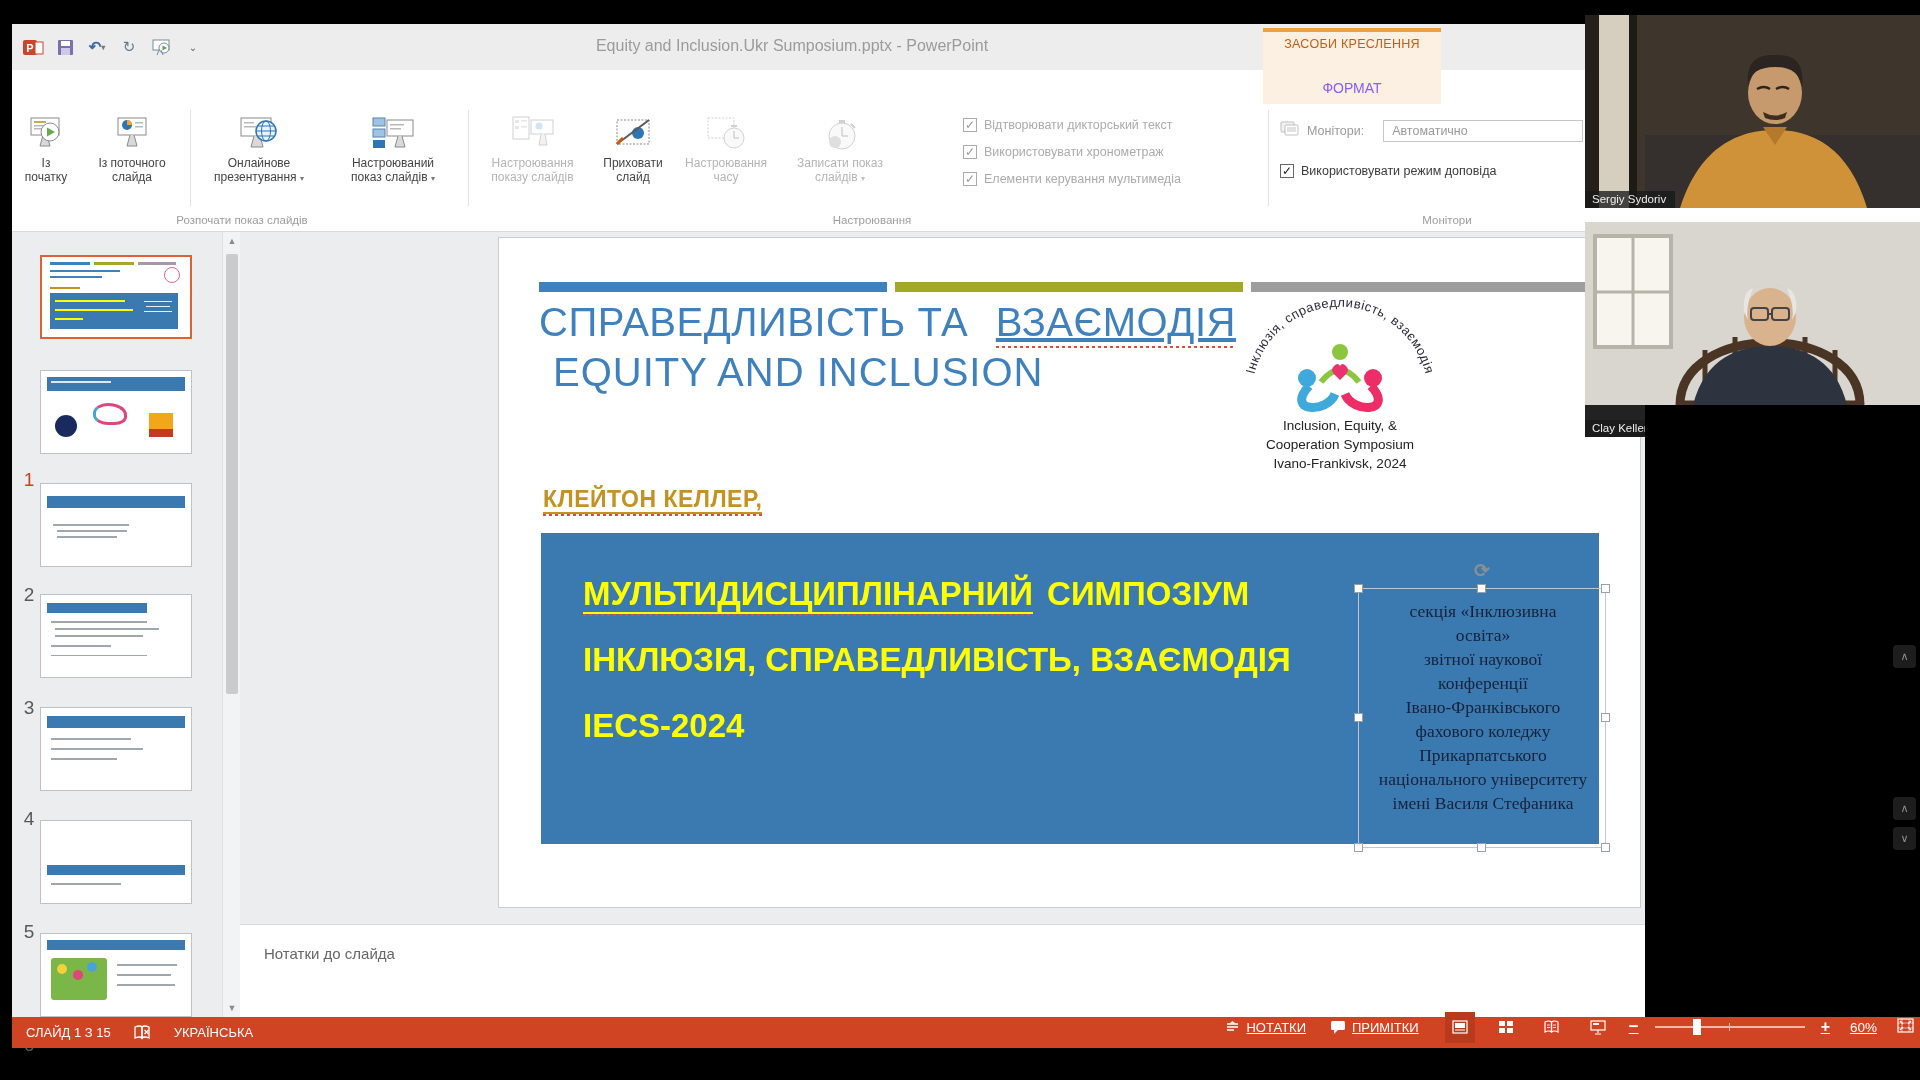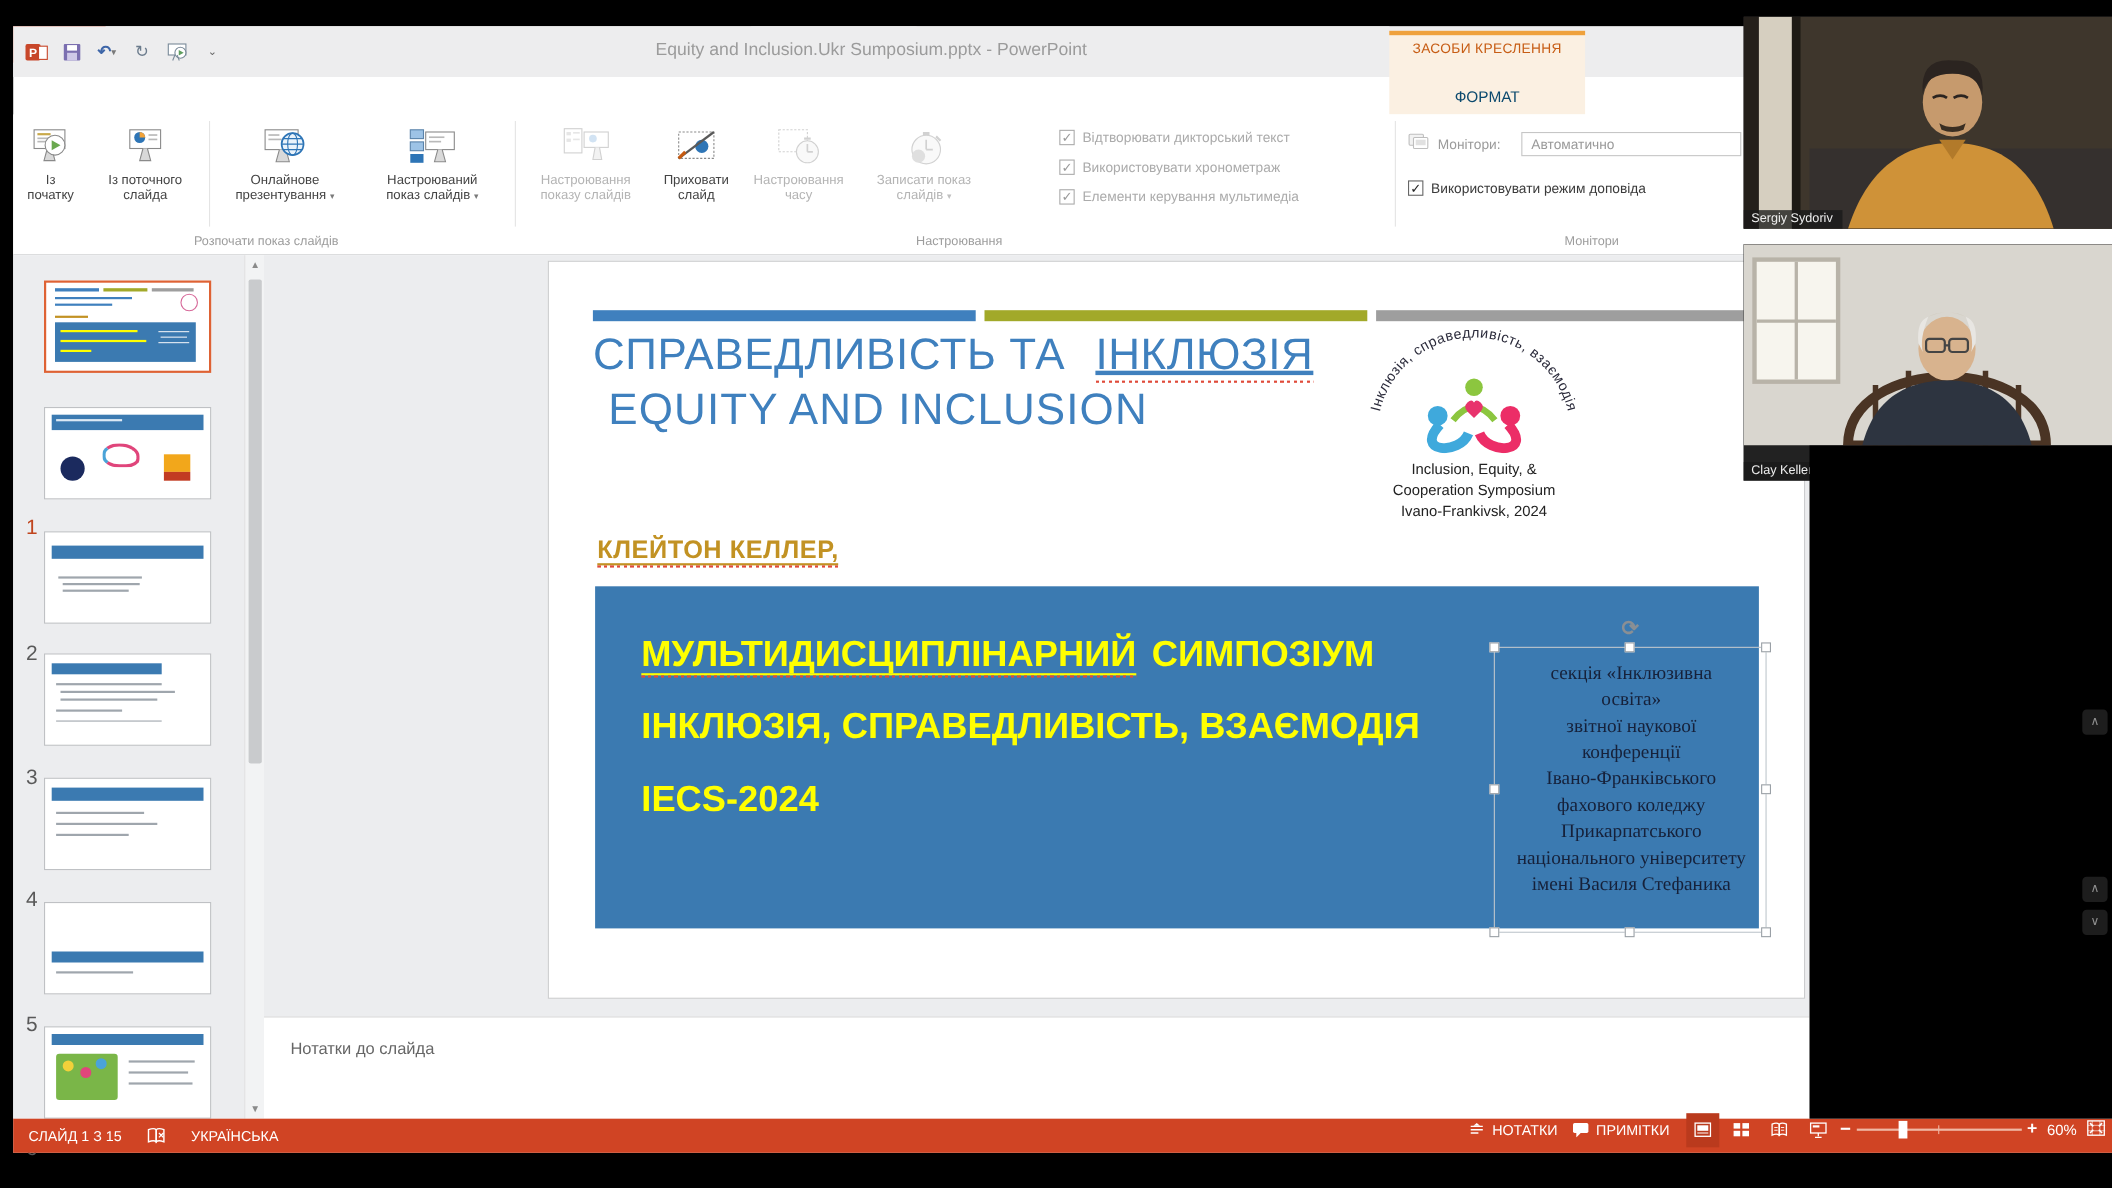--- a/index.html
+++ b/index.html
@@ -13,21 +13,21 @@
   
   #titlebar { left:0; top:0; width:100%; height:46px; background:#EDEDEE; }
   .qat { left:10px; top:12px; display:flex; gap:10px; align-items:center; }
   .qat-ic { width:22px; height:22px; display:flex; align-items:center; justify-content:center; font-size:15px; color:#4a6ea9; }
   #win-title { left:330px; top:13px; width:900px; text-align:center; color:#9b9b9b; font-size:16px; white-space:nowrap; }
 
   
   #ctx-block { left:1251px; top:4px; width:178px; height:76px; background:#FBF0E2; }
   #ctx-topbar { left:0; top:0; width:100%; height:4px; background:#EFA13C; }
   #ctx-label { left:0; top:9px; width:100%; text-align:center; color:#C75D15; font-size:12.5px; letter-spacing:.3px; }
-  #tab-format { left:0; top:46px; width:100%; height:30px; text-align:center; color:#0c4a6e; font-size:14px; padding-top:6px; }
+  #tab-format { left:0; top:46px; width:100%; height:30px; text-align:center; color:#8b5cf6; font-size:14px; padding-top:6px; }
 
   
   #tabrow { left:0; top:46px; width:1251px; height:34px; display:flex; align-items:stretch;
             border-bottom:1px solid #DADADA; background:#EDEDEE; }
   .tab { padding:8px 16px 0 16px; font-size:14.5px; color:#444; white-space:nowrap; }
   .tab.file { background:#C8472A; color:#fff; padding:8px 22px 0 22px; }
   .tab.active { background:#fff; color:#C0451E; border:1px solid #DADADA; border-bottom:1px solid #fff; margin-bottom:-1px; }
 
   
   #ribbon { left:0; top:80px; width:100%; height:128px; background:#fff; border-bottom:1px solid #D9DADB; }
@@ -80,21 +80,21 @@
   .handle { position:absolute; width:9px; height:9px; background:#fff; border:1px solid #9aa0a6; }
   #rot-handle { position:absolute; left:50%; top:-30px; transform:translateX(-50%); color:#8a8f94; font-size:19px; font-weight:700; }
 
   
   #notes { left:228px; top:900px; width:1405px; height:93px; background:#fff; border-top:1px solid #D8D8D8; }
   #notes-text { left:24px; top:20px; font-size:15px; color:#666; }
 
   
   #statusbar { left:0; top:993px; width:1908px; height:31px; background:#D04424; color:#fff; font-size:13px; }
   #status-left { position:absolute; left:14px; top:0; height:31px; display:flex; align-items:center; gap:22px; }
-  #status-right { position:absolute; right:6px; top:0; height:20px; display:flex; align-items:center; gap:5px; }
+  #status-right { position:absolute; right:6px; top:0; height:20px; display:flex; align-items:center; gap:16px;text-decoration:underline; }
   .sb-item { display:flex; align-items:center; gap:6px; white-space:nowrap; }
   .viewbtn { width:30px; height:31px; display:flex; align-items:center; justify-content:center; }
   .viewbtn.on { background:#BA3A1D; }
   #zoom-track { width:150px; height:2px; background:#EFB7A4; position:relative; }
   #zoom-thumb { position:absolute; left:38px; top:-7px; width:8px; height:16px; background:#fff; }
   #zoom-tick { position:absolute; left:74px; top:-3px; width:1px; height:8px; background:#EFB7A4; }
 
   
   .video { overflow:hidden; background:#222; }
   #video1 { left:1585px; top:15px; width:335px; height:193px; }
@@ -399,21 +399,21 @@
 
   <div id="edit-bg" class="abs"></div>
 
   <div id="canvas" class="abs">
     <div class="bar" style="left:40px; width:348px; background:#3F80BE;"></div>
     <div class="bar" style="left:396px; width:348px; background:#A2A929;"></div>
     <div class="bar" style="left:752px; width:338px; background:#9E9E9E;"></div>
 
     <div id="slide-title1" class="abs">
       <span>СПРАВЕДЛИВІСТЬ ТА</span>
-      <span class="u-blue squig" style="margin-left:16px;">ІНКЛЮЗІЯ</span>
+      <span class="u-blue squig" style="margin-left:16px;">ВЗАЄМОДІЯ</span>
     </div>
     <div id="slide-title2" class="abs">EQUITY AND INCLUSION</div>
 
     <div id="logo" class="abs">
       <svg width="210" height="122">
         <defs>
             <path id="arcpath" d="M 18,118 A 88,88 0 1 1 192,118"></path>
           </defs>
         <text font-size="13" fill="#2b2b3b" letter-spacing="0.5">
           <textPath href="#arcpath" startOffset="50%" text-anchor="middle">Інклюзія, справедливість, взаємодія</textPath>

